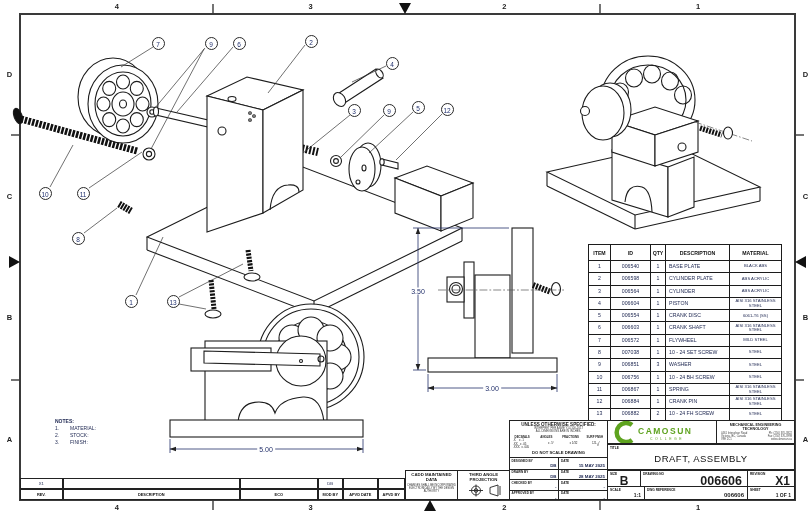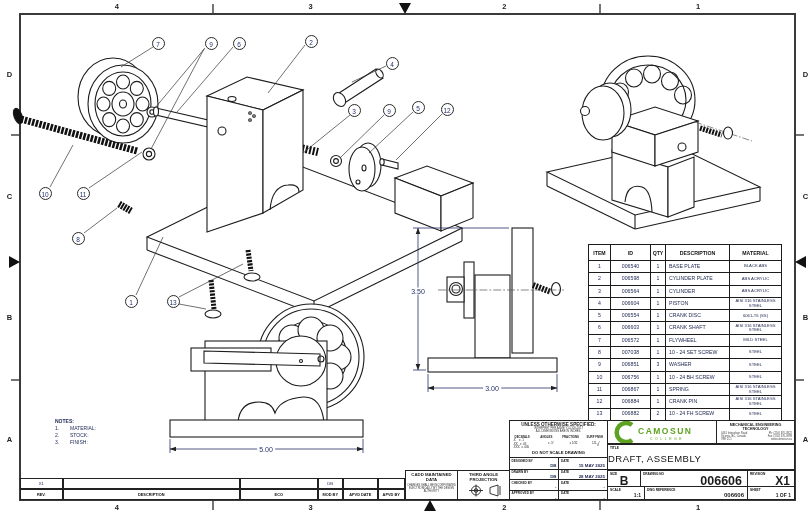--- a/index.html
+++ b/index.html
@@ -63,21 +63,21 @@
   
   #tbr{left:607px;top:420px;width:188px;height:80px;border:none;background:transparent;}
   #tbr .cell{position:absolute;border:1px solid #222;box-sizing:border-box;background:#fff;}
   #logo-cell{left:0;top:0;width:110px;height:24px;}
   #company-cell{left:109px;top:0;width:79px;height:24px;}
   #company-cell .cn{font-size:3.7px;font-weight:bold;text-align:center;margin-top:1.5px;}
   #company-cell .cols{display:flex;font-size:2.7px;color:#444;line-height:3.2px;margin-top:1px;}
   #company-cell .cols div{flex:1;padding-left:2px;}
   #title-cell{left:0;top:24px;width:188px;height:26px;}
   .tiny-lab{position:absolute;top:1px;left:2px;font-size:3.2px;font-weight:bold;color:#111;}
-  #title-cell .ttl{position:absolute;left:0;right:0;top:8px;text-align:left;font-size:9.5px;letter-spacing:0.5px;color:#111;}
+  #title-cell .ttl{position:absolute;left:0;right:0;top:8px;text-align:center;font-size:9.5px;letter-spacing:0.5px;color:#111;}
   #size-cell{left:0;top:50px;width:34px;height:17px;}
   #size-cell .big{position:absolute;left:0;right:0;top:3px;text-align:center;font-size:12px;font-weight:bold;}
   #dno-cell{left:33px;top:50px;width:108px;height:17px;}
   #dno-cell .big{position:absolute;right:5px;top:3px;font-size:12.5px;font-weight:bold;}
   #rev-cell{left:140px;top:50px;width:48px;height:17px;}
   #rev-cell .big{position:absolute;right:4px;top:3px;font-size:12px;font-weight:bold;}
   #scale-cell{left:0;top:66px;width:38px;height:14px;}
   #ref-cell{left:37px;top:66px;width:104px;height:14px;}
   #sheet-cell{left:140px;top:66px;width:48px;height:14px;}
   .low-val{position:absolute;right:3px;bottom:1px;font-size:5px;font-weight:bold;}

